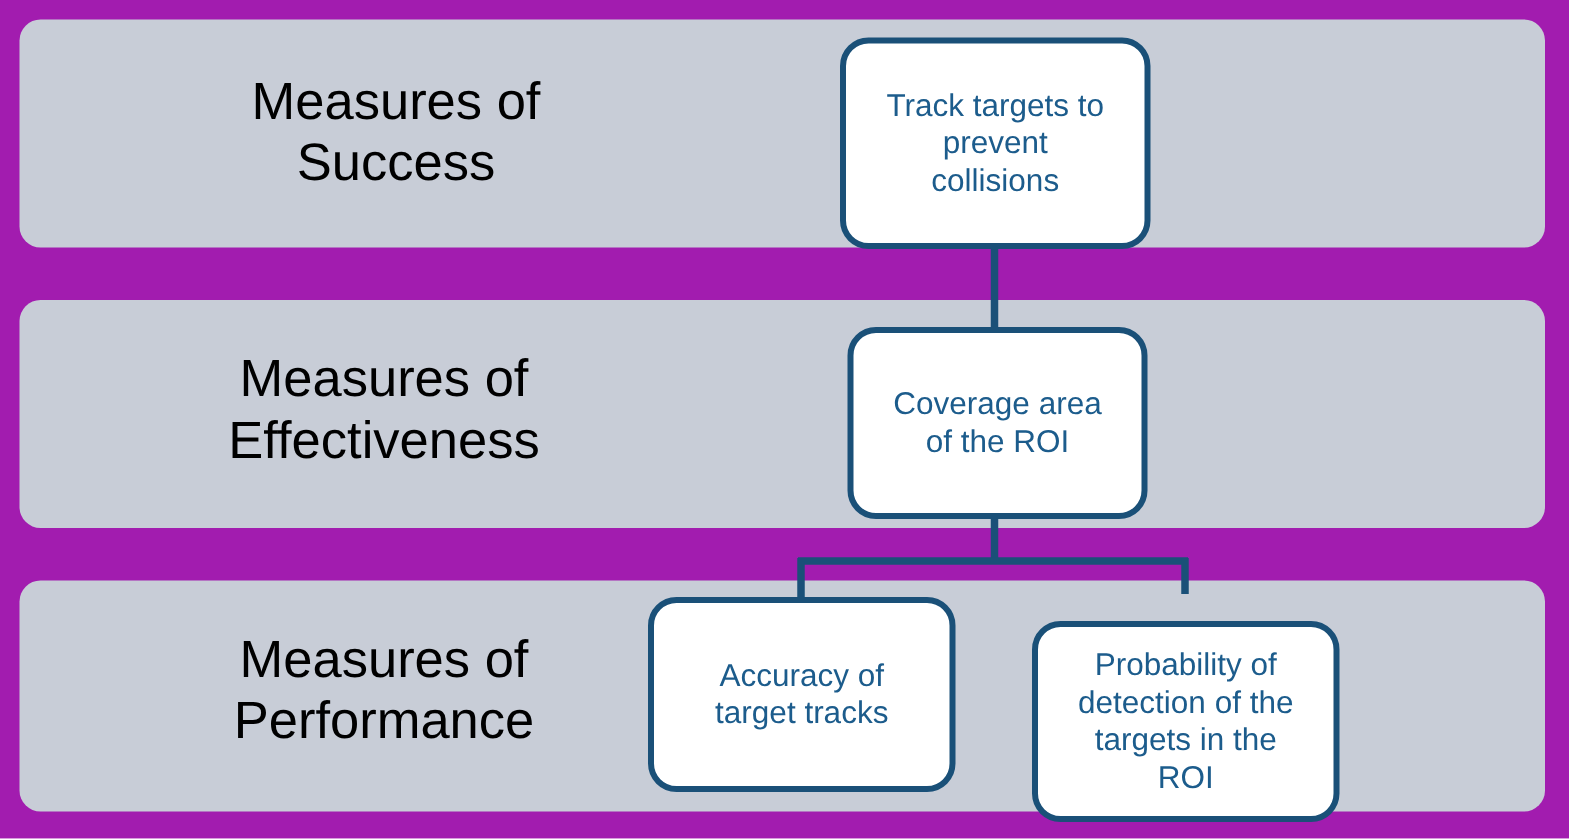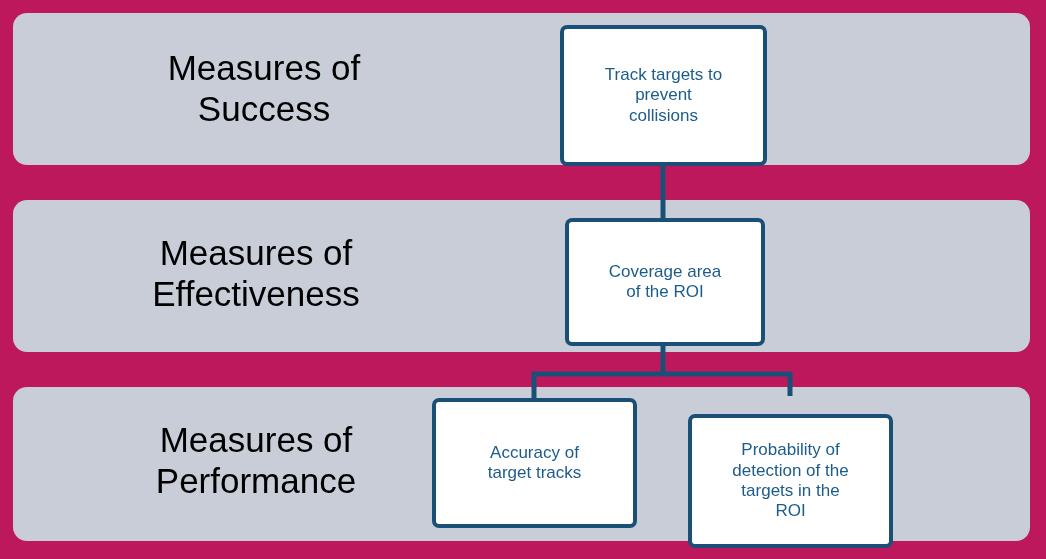--- a/index.html
+++ b/index.html
@@ -8,21 +8,21 @@
     padding: 0;
     background: #ffffff;
   }
   body {
     font-family: "Liberation Sans", sans-serif;
   }
   #canvas {
     position: relative;
     width: 1046px;
     height: 559px;
-    background: #be185d;
+    background: #a21caf;
     overflow: hidden;
     text-decoration: underline;
   }
 
   
   .band {
     position: absolute;
     left: 13px;
     width: 1017px;
     background: #C8CDD7;
@@ -58,29 +58,29 @@
     width: 1046px;
     height: 559px;
     pointer-events: none;
   }
 
   
   .node {
     position: absolute;
     background: #FFFFFF;
     border: 4px solid #1A5078;
-    border-radius: 7px;
+    border-radius: 19px;
     box-sizing: border-box;
     display: flex;
     align-items: center;
     justify-content: center;
     text-align: center;
     color: #1C5C8C;
     font-family: "Liberation Sans", sans-serif;
-    font-size: 17px;
+    font-size: 21px;
     line-height: 1.2;
     white-space: pre-line;
     padding: 2px 20px;
   }
 
   #node-track    { left: 560px; top: 25px;  width: 207px; height: 141px; }
   #node-coverage { left: 565px; top: 218px; width: 200px; height: 128px; }
   #node-accuracy { left: 432px; top: 398px; width: 205px; height: 130px; }
   #node-pdetect  { left: 688px; top: 394px; width: 205px; height: 134px; margin-top: 20px; }
 </style>

